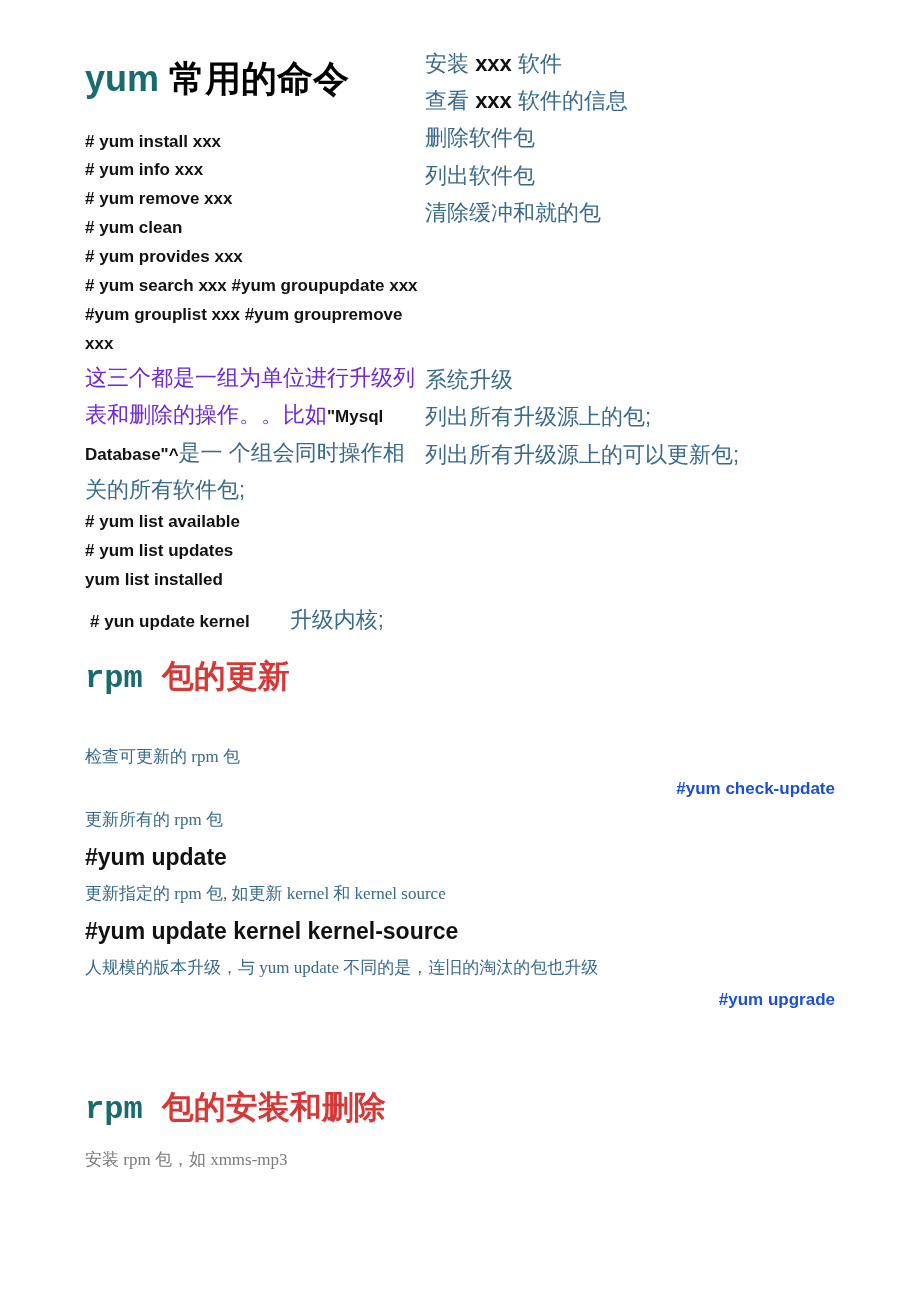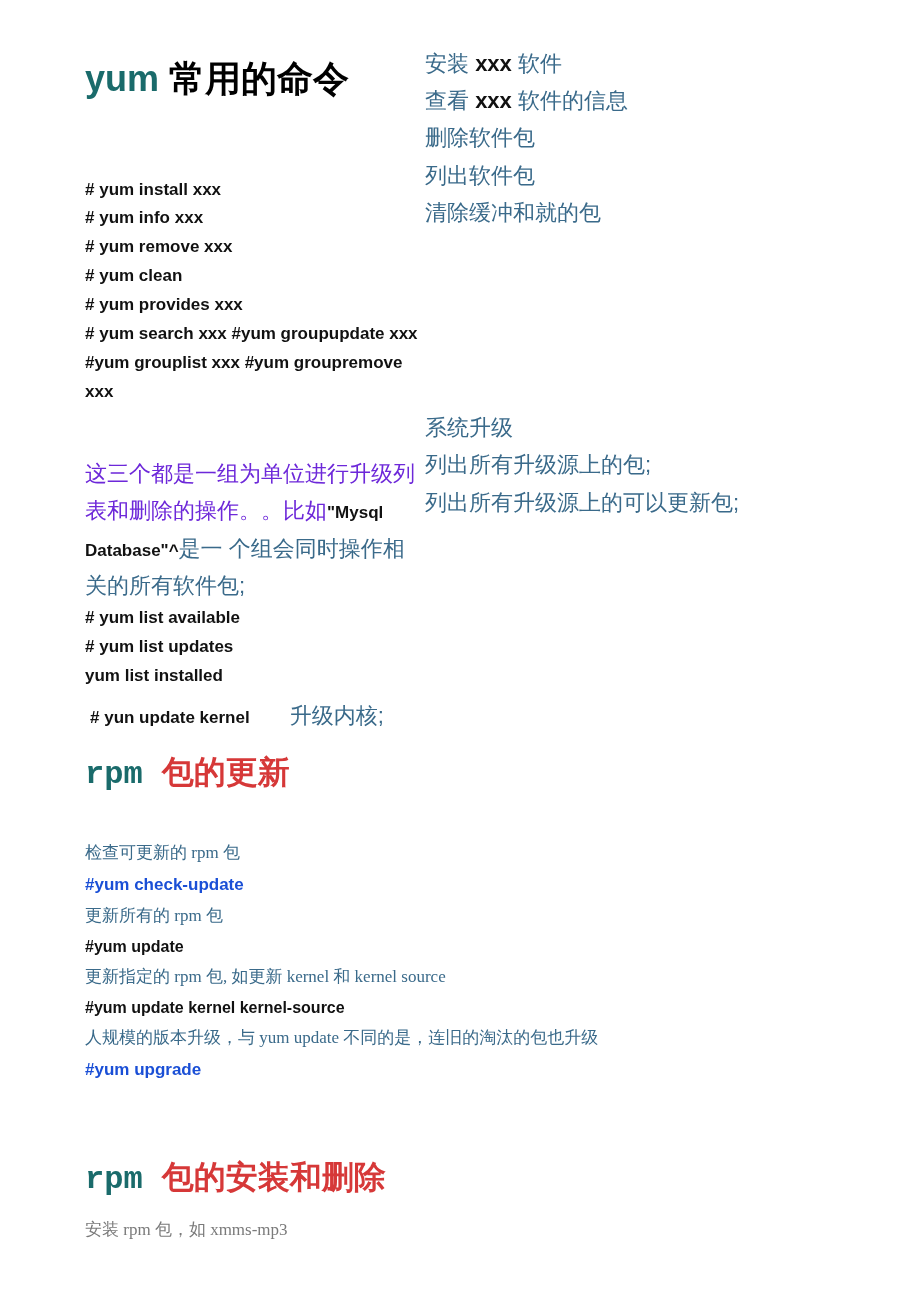--- a/index.html
+++ b/index.html
@@ -23,21 +23,21 @@
     line-height: 1.5;
     margin-bottom: 18px;
   }
   .heading-2 .accent { color: #1a6b6b; font-family: Liberation Mono, monospace; }
   .heading-2 .red { color: #d63838; }
 
   .two-col {
     display: flex;
     align-items: flex-start;
   }
-  .left-col { width: 340px; margin-top: 48px; }
+  .left-col { width: 340px; }
   .right-col { flex: 1; padding-top: 2px; }
 
   .cmd {
     font-weight: bold;
     font-size: 17px;
     color: #111;
     line-height: 1.7;
     font-family: Verdana, "Microsoft YaHei", sans-serif;
   }
   .body-text {
@@ -85,24 +85,25 @@
 
   .section-gap { height: 20px; }
 
   .p-desc { font-size: 17px; color: #3a6a8a; line-height: 1.85; }
   .p-cmd-blue {
     font-weight: bold;
     font-size: 17px;
     color: #1a4fd6;
     line-height: 1.85;
     font-family: Verdana, "Microsoft YaHei", sans-serif;
+    text-align: right;
   }
   .p-cmd-black {
     font-weight: bold;
-    font-size: 16px;
+    font-size: 23px;
     color: #111;
     line-height: 1.85;
     font-family: Verdana, "Microsoft YaHei", sans-serif;
   }
   .big-gap { height: 68px; }
   .serif { font-family: "Times New Roman", SimSun, serif; }
   .gray { color: #7a7a7a; }
 </style>
 </head>
 <body>

